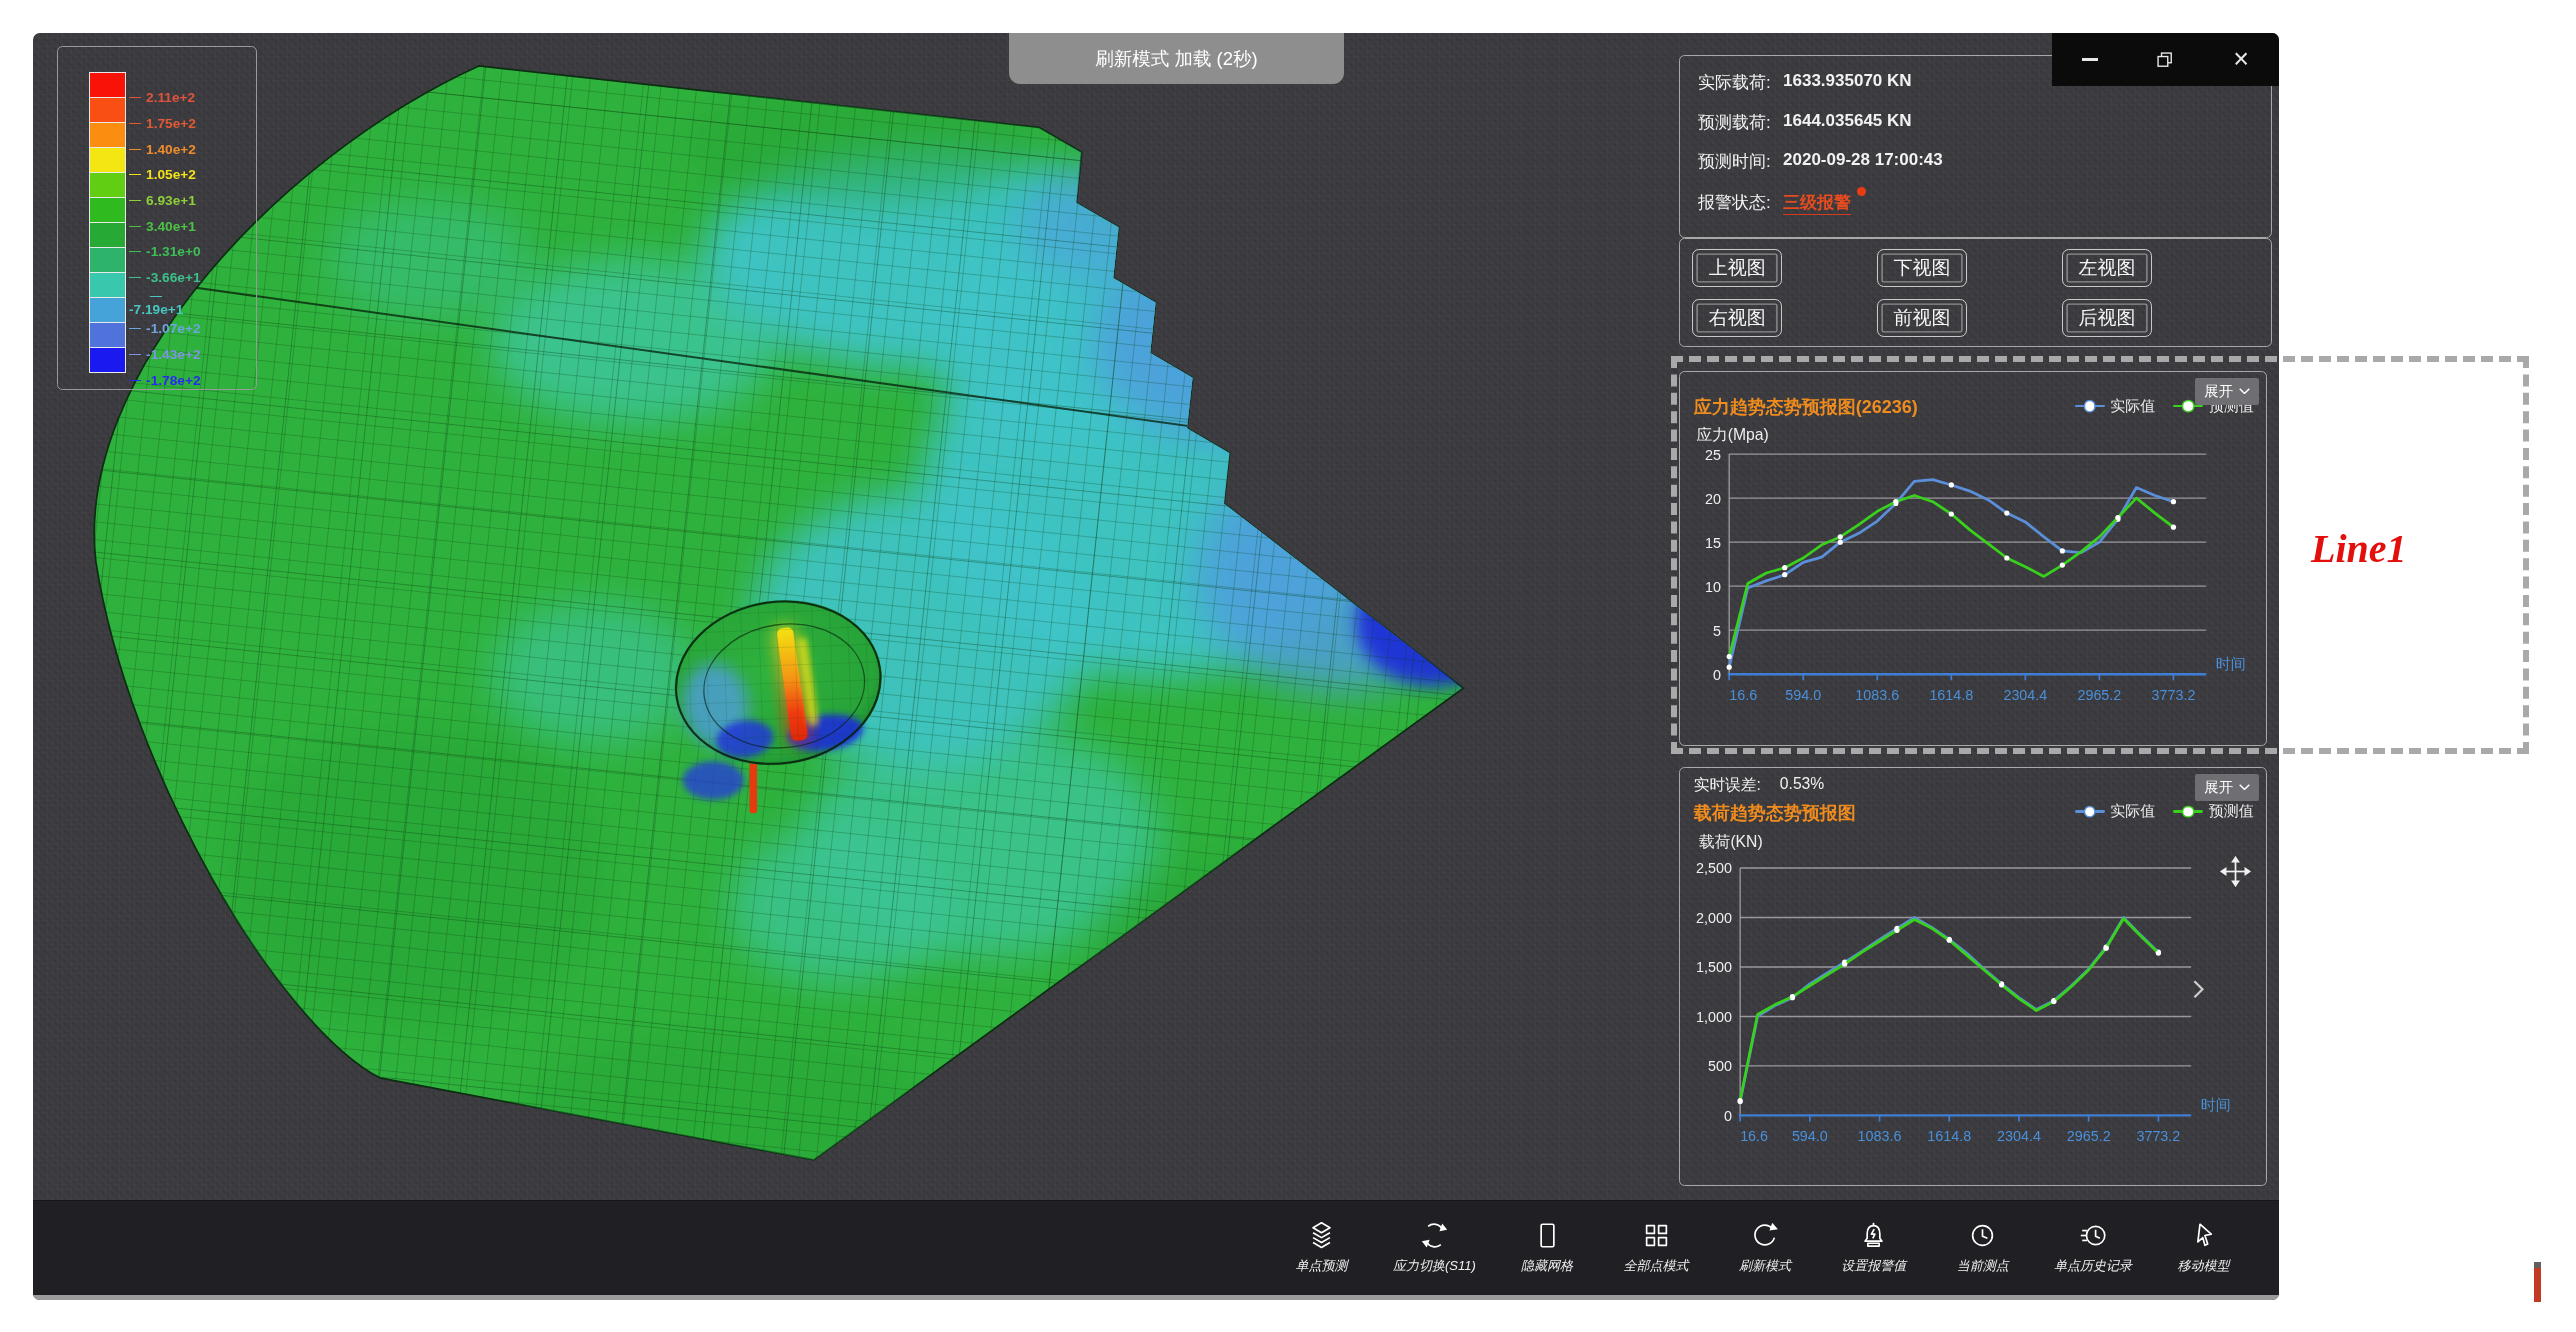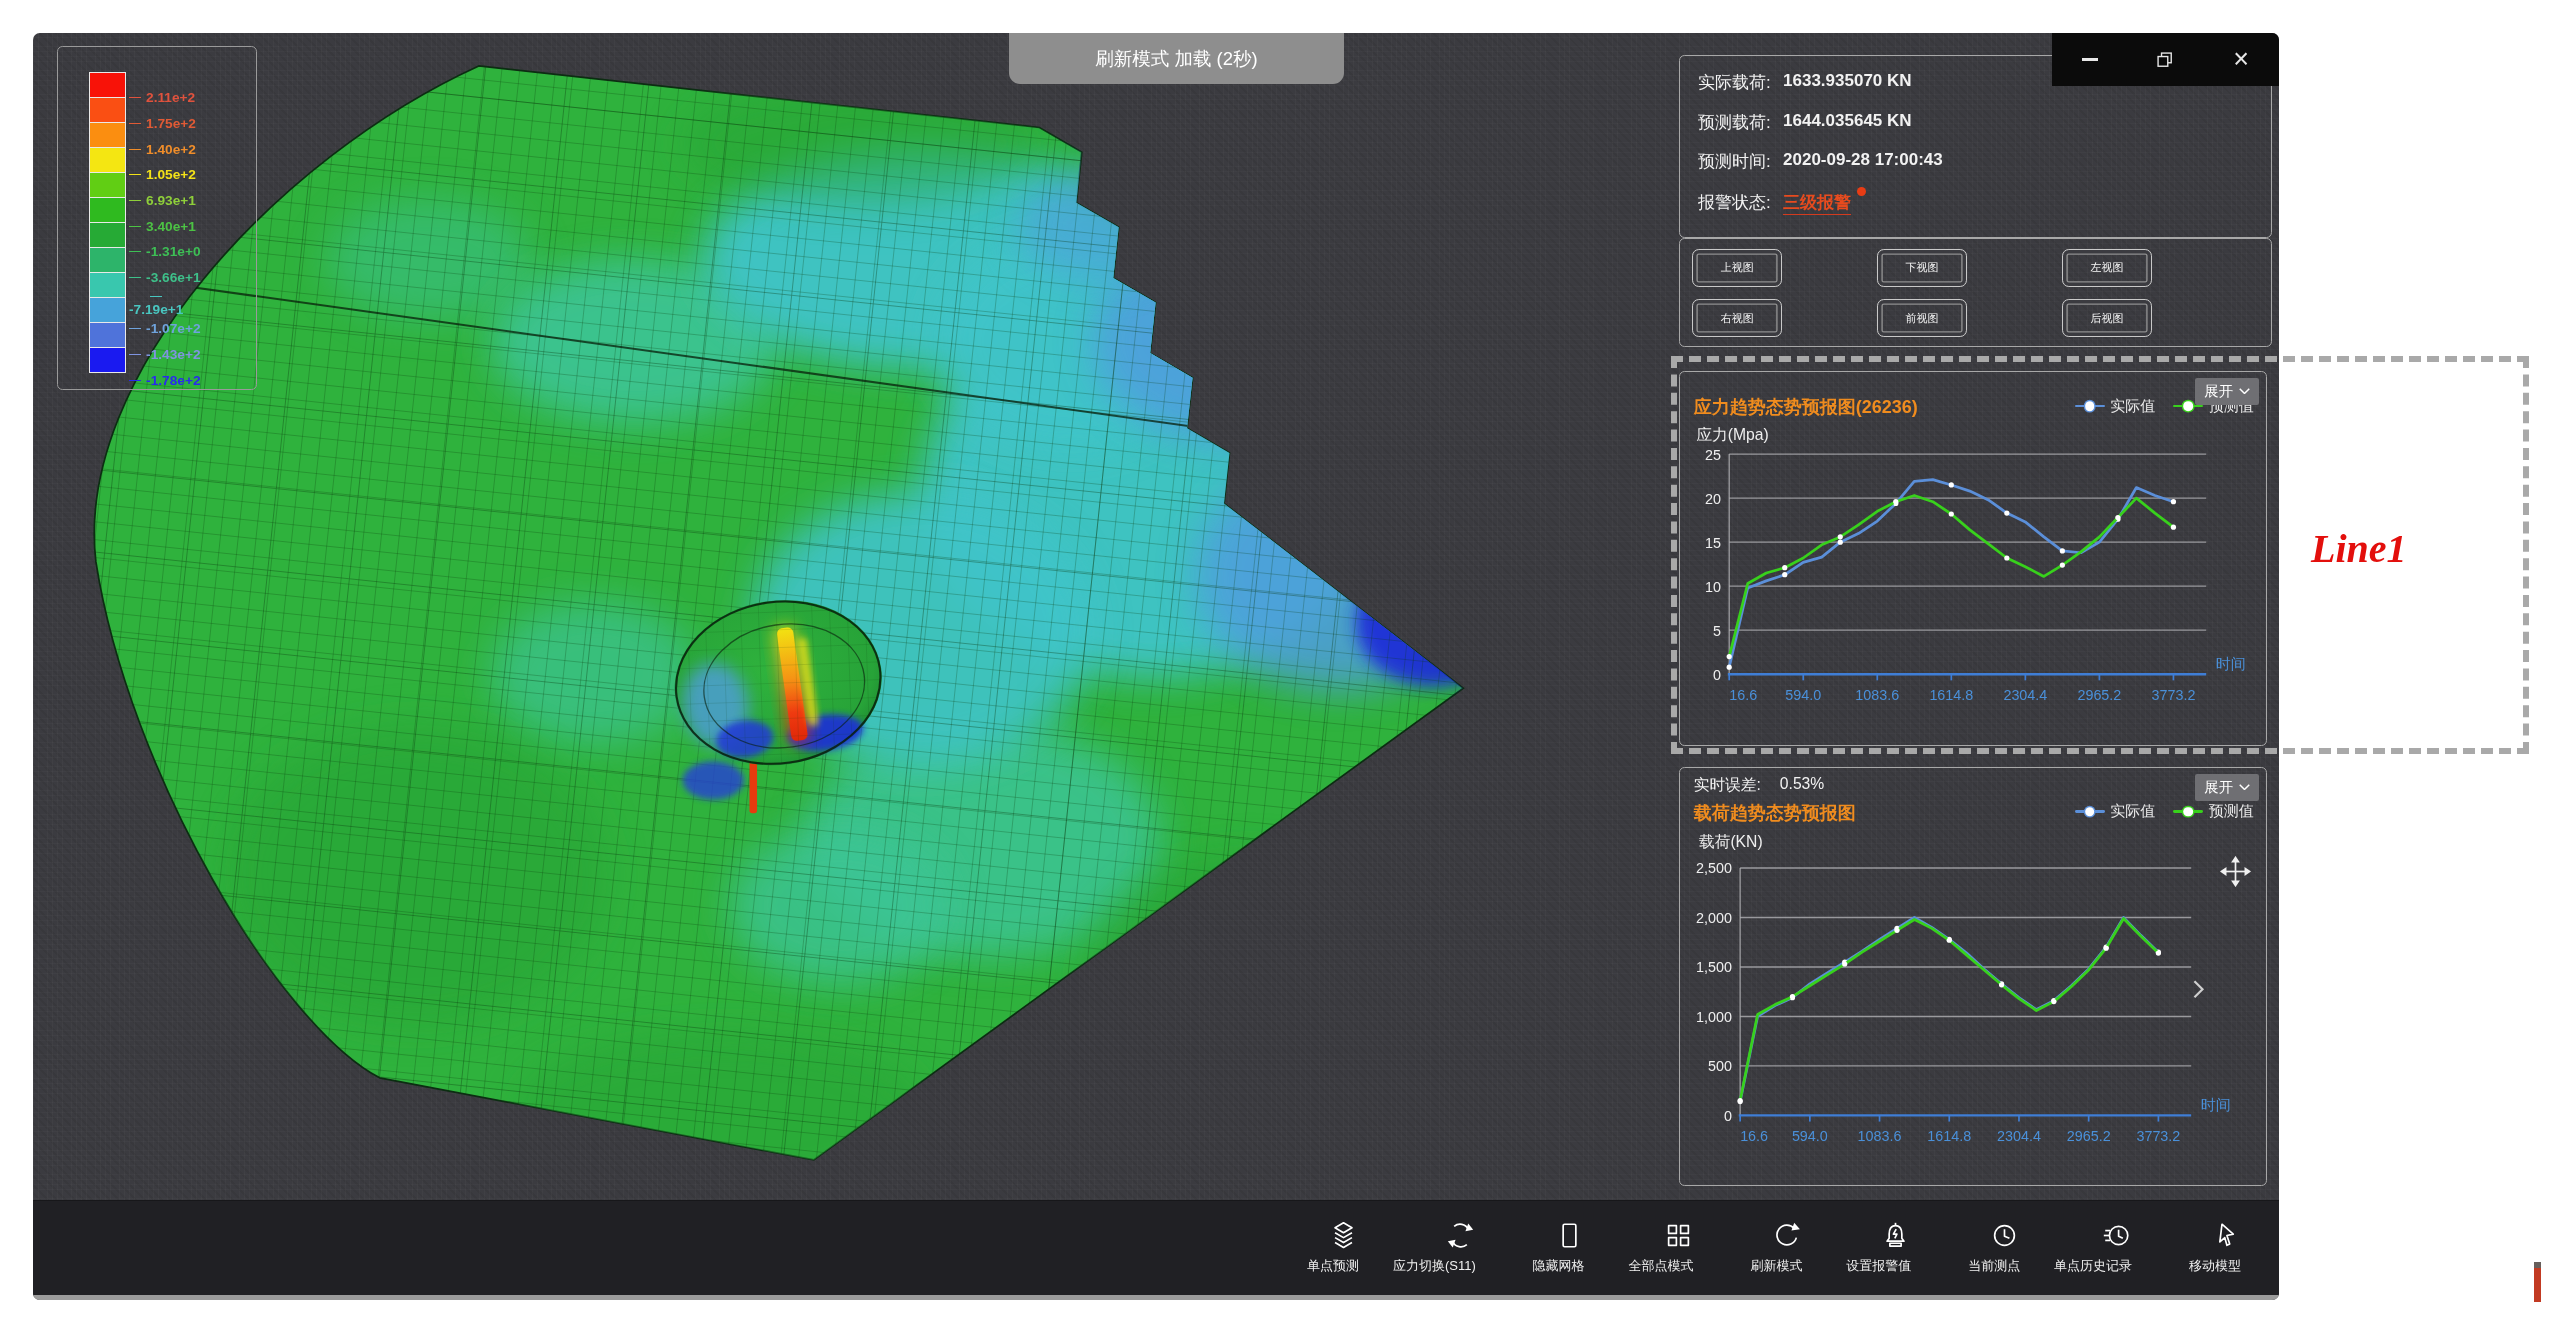--- a/index.html
+++ b/index.html
@@ -24,40 +24,40 @@
   .cb-swatch{width:37px;height:26px;border:1px solid #e9e9e9;box-sizing:border-box;margin-top:-1px;}
   .cb-label{position:absolute;left:71px;display:flex;align-items:center;gap:4.8px;font-size:13.7px;font-weight:bold;}
   .cb-tick{display:inline-block;width:12.3px;height:1.4px;}
   
   .panel{position:absolute;border:1.4px solid #a8a8a8;border-radius:5.5px;z-index:5;box-sizing:border-box;}
   .info-row{position:absolute;left:18px;color:#f2f2f2;font-size:17px;display:flex;gap:12.3px;white-space:nowrap;}
   .info-val{font-weight:600;}
   .alert-val{color:#e84b1e;font-weight:700;border-bottom:1.4px solid #d43b1e;position:relative;}
   .alert-dot{position:absolute;right:-11px;top:-8.2px;width:9px;height:9px;border-radius:50%;background:#e83c14;}
   .view-btn{position:absolute;width:90px;height:38px;border:1.4px solid #c9c9c9;border-radius:6.8px;color:#f5f5f5;
-    font-size:11px;display:flex;align-items:center;justify-content:center;cursor:pointer;
+    font-size:19px;display:flex;align-items:center;justify-content:center;cursor:pointer;
     box-shadow:inset 0 0 0 3.4px #3b3b40, inset 0 0 0 4.8px #8f8f8f;background:transparent;}
   .chart-panel svg.plot{position:absolute;left:0;top:0;}
   .expand-btn{position:absolute;top:5.5px;right:6.8px;background:#6f6f73;border:none;border-radius:2.1px;color:#fff;
     font-size:14.4px;padding:4.1px 9.6px;display:flex;align-items:center;gap:5.5px;cursor:pointer;z-index:3;
     font-family:inherit;}
   .chart-title{position:absolute;left:13.7px;font-size:18px;font-weight:bold;color:#f08c1e;z-index:2;white-space:nowrap;}
   .chart-ylabel{position:absolute;font-size:15.7px;color:#efefef;z-index:2;}
   .chart-err{position:absolute;left:13.7px;top:6.8px;font-size:15.7px;color:#f2f2f2;z-index:2;display:flex;gap:19px;}
   .chart-legend{position:absolute;right:12.3px;display:flex;gap:18px;z-index:2;align-items:center;}
   .cl-item{display:flex;align-items:center;gap:5.5px;}
   .cl-marker{position:relative;width:30px;height:2.7px;border-radius:1.4px;}
   .cl-dot{position:absolute;left:50%;top:50%;transform:translate(-50%,-50%);width:9.6px;height:9.6px;border-radius:50%;background:#fff;}
   .cl-name{color:#eaeaea;font-size:15px;}
   .side-icon{position:absolute;z-index:3;}
   
   .toolbar{position:absolute;left:0;bottom:5.5px;width:100%;height:94px;background:#202024;z-index:4;
     border-top:0.7px solid #17171a;}
   .tool-items{position:absolute;left:1251px;right:38px;top:0;height:100%;display:flex;justify-content:space-between;align-items:center;}
-  .tool-item{display:flex;flex-direction:column;align-items:flex-end;cursor:pointer;min-width:75px;}
+  .tool-item{display:flex;flex-direction:column;align-items:center;cursor:pointer;min-width:75px;font-style:italic;}
   .tool-label{color:#f0f0f0;font-size:13px;margin-top:5.5px;white-space:nowrap;}
   
   .dashed-rect{position:absolute;left:1671px;top:356px;width:858px;height:398px;border:6.2px dashed #a9a9a9;z-index:8;box-sizing:border-box;}
   .line1{position:absolute;left:2311px;top:525px;font-family:"Liberation Serif","DejaVu Serif",serif;
     font-style:italic;font-weight:bold;font-size:40px;z-index:9;}
   .caret{position:absolute;left:2534px;top:1262px;width:6.8px;height:40px;background:#c23a22;z-index:9;}
   .caret-tip{position:absolute;left:0;top:0;width:6.8px;height:6.2px;background:#675f5b;}
 </style>
 </head>
 <body>

